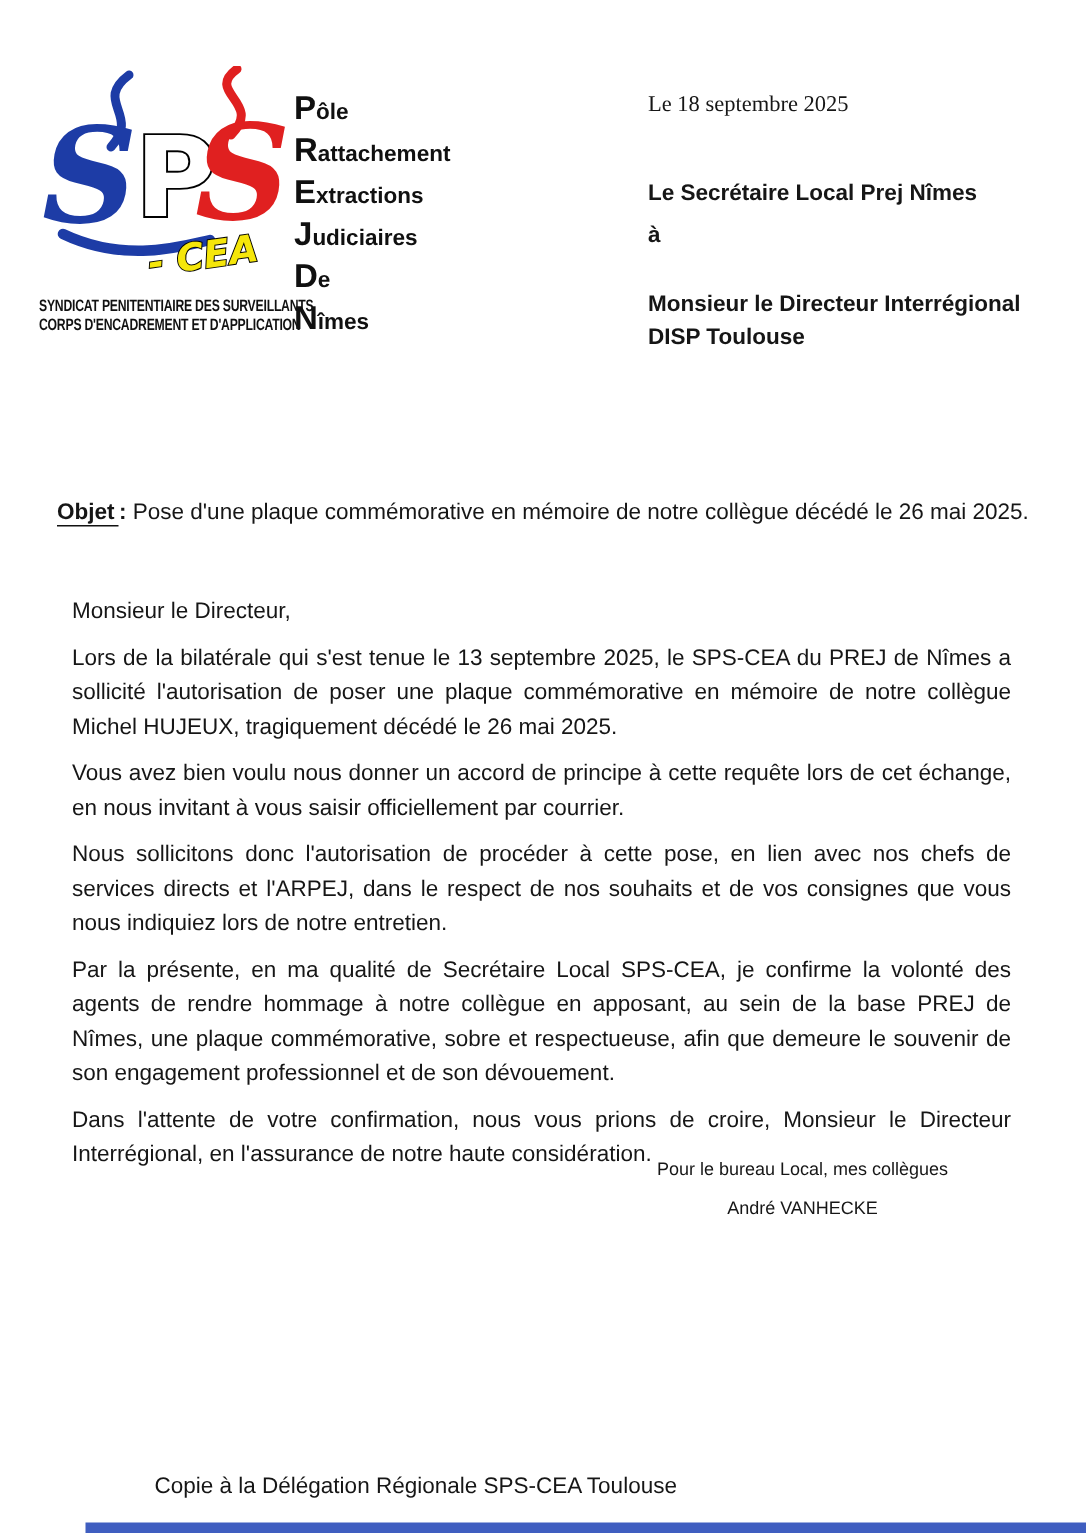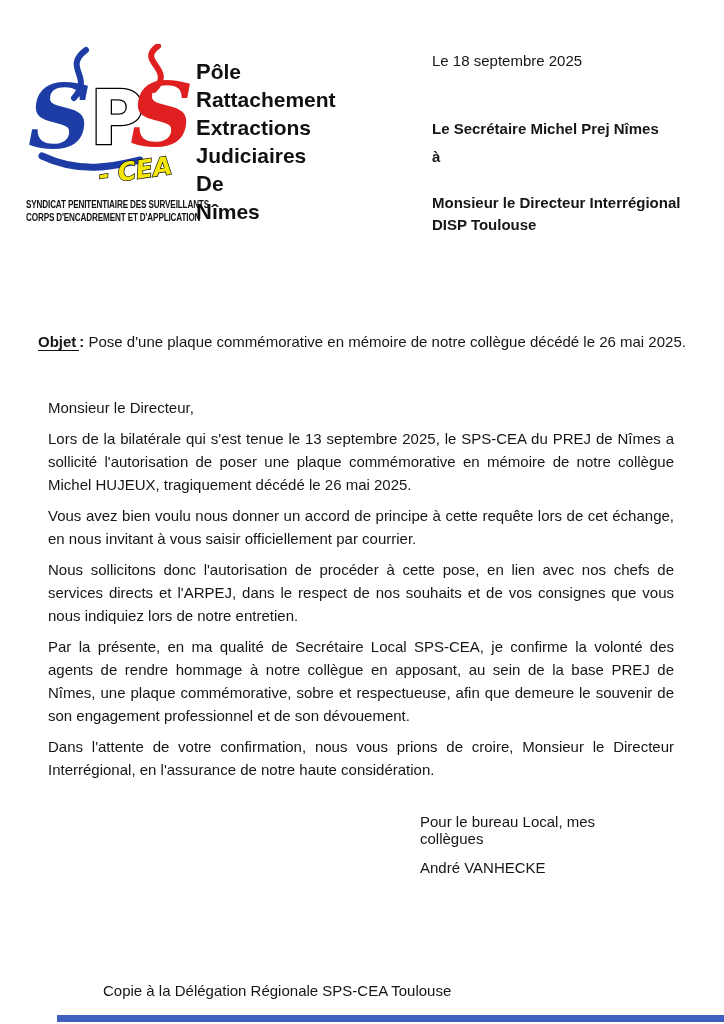--- a/index.html
+++ b/index.html
@@ -16,43 +16,43 @@
   .org-lines{left:26px;top:198px;width:260px;line-height:12.5px;}
   .org-line{
     font-weight:bold;font-size:11px;white-space:nowrap;color:#111;
     transform:scaleX(0.74);transform-origin:left center;letter-spacing:-0.2px;
   }
 
   
   .prej-col{left:196px;top:58px;}
   .prej-line{height:28px;line-height:28px;white-space:nowrap;color:#101010;}
   .prej-initial{font-size:22px;font-weight:bold;}
-  .prej-rest{font-size:21px;font-weight:bold;}
+  .prej-rest{font-size:15px;font-weight:bold;}
 
   
   .hdr-right{left:432px;top:0;width:292px;}
-  .hdr-date{top:52px;font-size:15px;font-weight:normal;}
+  .hdr-date{top:62px;font-size:15px;font-weight:normal;font-family:Liberation Serif, serif;}
   .hdr-from{top:120px;font-size:15px;font-weight:bold;}
   .hdr-a{top:148px;font-size:15px;font-weight:bold;}
   .hdr-to1{top:194px;font-size:15px;font-weight:bold;}
   .hdr-to2{top:216px;font-size:15px;font-weight:bold;}
   .hdr-right .abs{left:0;white-space:nowrap;}
 
   
   .subject{left:38px;top:333px;width:660px;font-size:15px;}
   .subject .lbl{font-weight:bold;border-bottom:1.6px solid #111;padding-right:3px;}
   .subject .colon{font-weight:bold;}
 
   
   .body-text{left:48px;top:396px;width:642px;font-size:15px;line-height:23px;}
   .body-text p{margin:0 16px 8px 0;text-align:justify;}
   .body-text p.salutation{text-align:left;}
 
   
-  .closing{left:420px;top:813px;width:230px;text-align:left;font-size:15px;}
+  .closing{left:420px;top:772px;width:230px;text-align:center;font-size:12px;}
   .closing .sig{margin-top:12px;}
 
   
   .copy-line{left:68px;top:982px;font-size:15px;white-space:nowrap;margin-left:35px;}
   .bottom-bar{left:57px;top:1015px;width:667px;height:7px;background:#3f5ec0;}
 </style>
 </head>
 <body>
 
 <div class="abs logo-block">
@@ -93,21 +93,21 @@
   <div class="prej-line">
     <span class="prej-initial">D</span><span class="prej-rest">e</span>
   </div>
   <div class="prej-line">
     <span class="prej-initial">N</span><span class="prej-rest">îmes</span>
   </div>
 </div>
 
 <div class="abs hdr-right">
   <div class="abs hdr-date">Le 18 septembre 2025</div>
-  <div class="abs hdr-from">Le Secrétaire Michel Prej Nîmes</div>
+  <div class="abs hdr-from">Le Secrétaire Local Prej Nîmes</div>
   <div class="abs hdr-a">à</div>
   <div class="abs hdr-to1">Monsieur le Directeur Interrégional</div>
   <div class="abs hdr-to2">DISP Toulouse</div>
 </div>
 
 <div class="abs subject">
   <span class="lbl">Objet</span><span class="colon">:</span>
   <span>Pose d'une plaque commémorative en mémoire de notre collègue décédé le 26 mai 2025.</span>
 </div>
 

